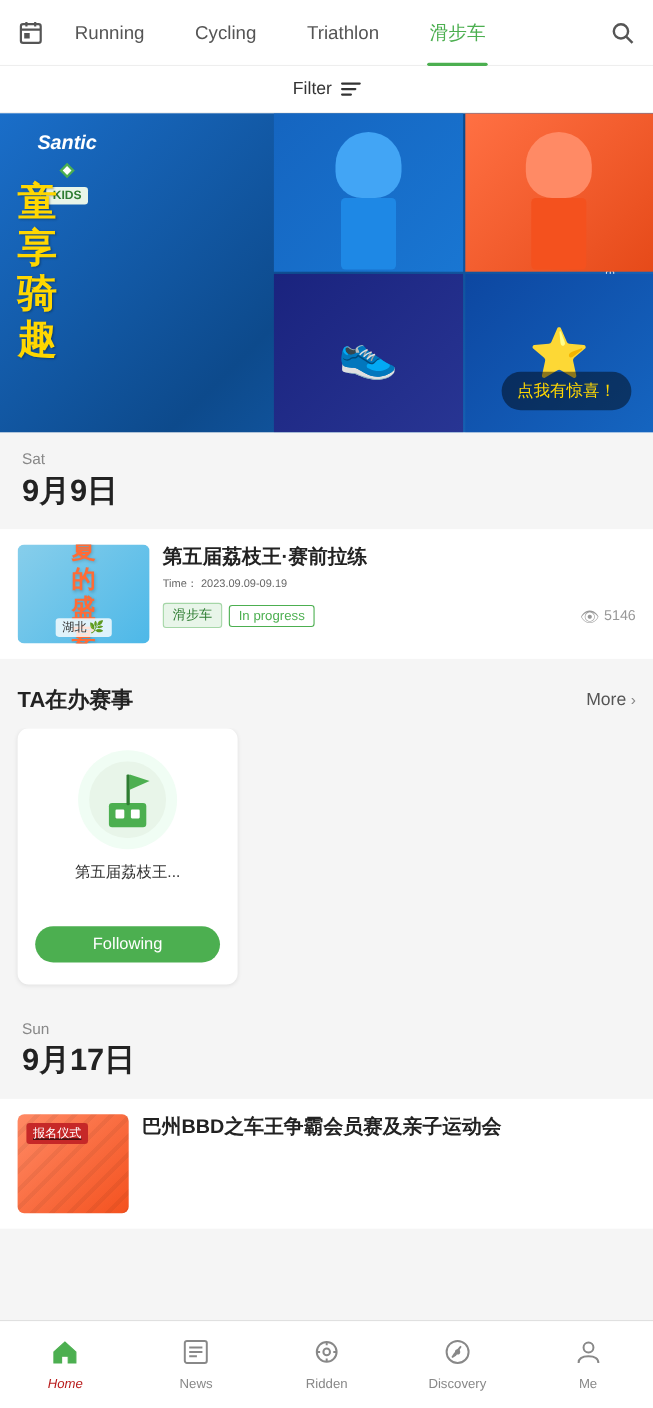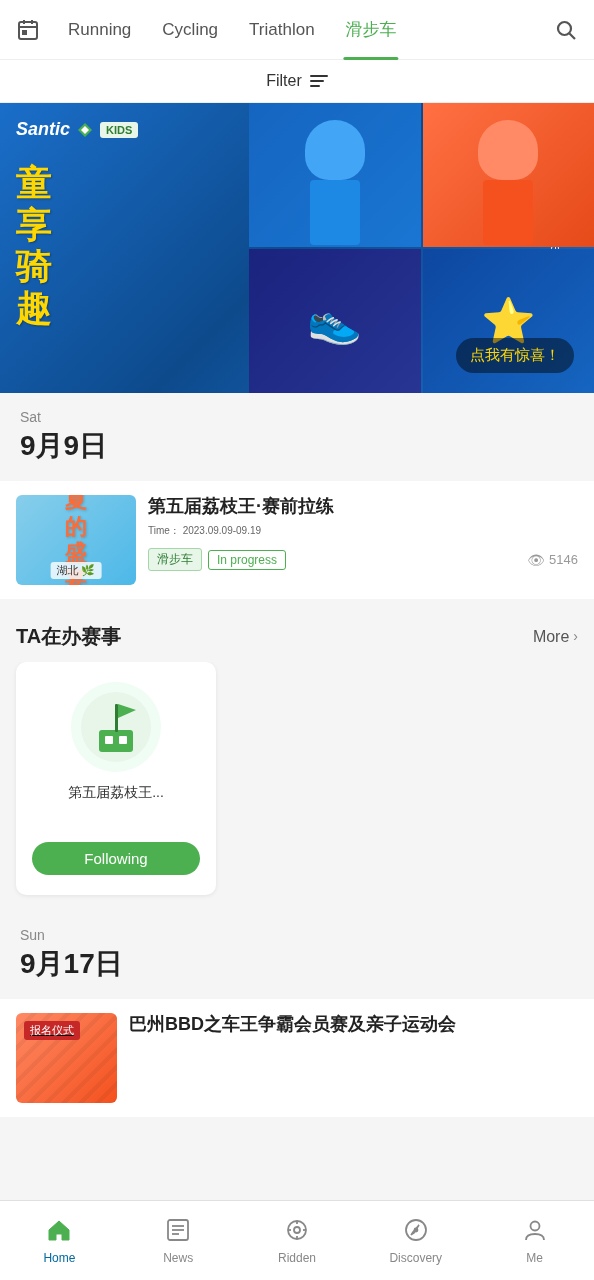--- a/index.html
+++ b/index.html
@@ -31,21 +31,21 @@
       align-items: center;
       justify-content: center;
       margin-right: 8px;
       color: #555;
       font-size: 22px;
       flex-shrink: 0;
     }
     .nav-tabs {
       display: flex;
       flex: 1;
-      gap: 3px;
+      gap: 18px;
       overflow: hidden;
     }
     .nav-tab {
       padding: 0 14px;
       height: 60px;
       display: flex;
       align-items: center;
       justify-content: center;
       font-size: 17px;
       color: #555;
@@ -117,24 +117,25 @@
     .banner {
       width: 100%;
       height: 290px;
       background: linear-gradient(135deg, #1a6ec9 0%, #0d4a8c 50%, #1a6ec9 100%);
       position: relative;
       overflow: hidden;
     }
     .banner-logo {
       position: absolute;
       top: 16px;
-      left: 16px;
+      left: 34px;
       display: flex;
       align-items: center;
       gap: 6px;
+      flex-direction: column;
     }
     .santic-text {
       color: #fff;
       font-size: 18px;
       font-weight: bold;
       font-style: italic;
     }
     .kids-badge {
       background: #e8f5e9;
       color: #2e7d32;
@@ -633,21 +634,21 @@
 
 </div>
 
 <div class="bottom-nav">
   <div class="bottom-nav-item active">
     <span class="bottom-nav-icon">
       <svg width="26" height="26" viewBox="0 0 26 26" fill="none">
         <path d="M3 13 L13 4 L23 13 L23 23 L16 23 L16 17 L10 17 L10 23 L3 23 Z" fill="#4CAF50" stroke="#4CAF50" stroke-width="1"></path>
       </svg>
     </span>
-    <span class="bottom-nav-label" style="color:#0369a1;">Home</span>
+    <span class="bottom-nav-label" style="color:#b91c1c;font-style:italic;">Home</span>
   </div>
   <div class="bottom-nav-item">
     <span class="bottom-nav-icon">
       <svg width="26" height="26" viewBox="0 0 26 26" fill="none" stroke="#888" stroke-width="1.8">
         <rect x="3" y="3" width="20" height="20" rx="2"></rect>
         <line x1="7" y1="9" x2="19" y2="9"></line>
         <line x1="7" y1="13" x2="19" y2="13"></line>
         <line x1="7" y1="17" x2="14" y2="17"></line>
       </svg>
     </span>

